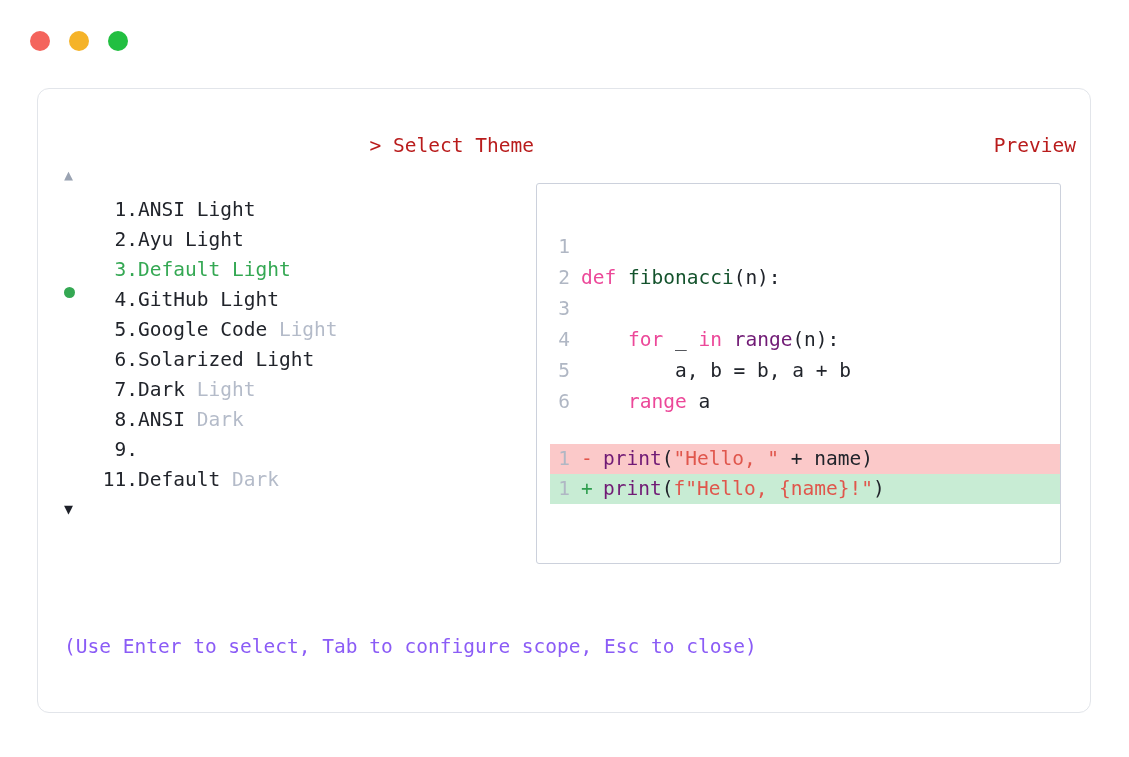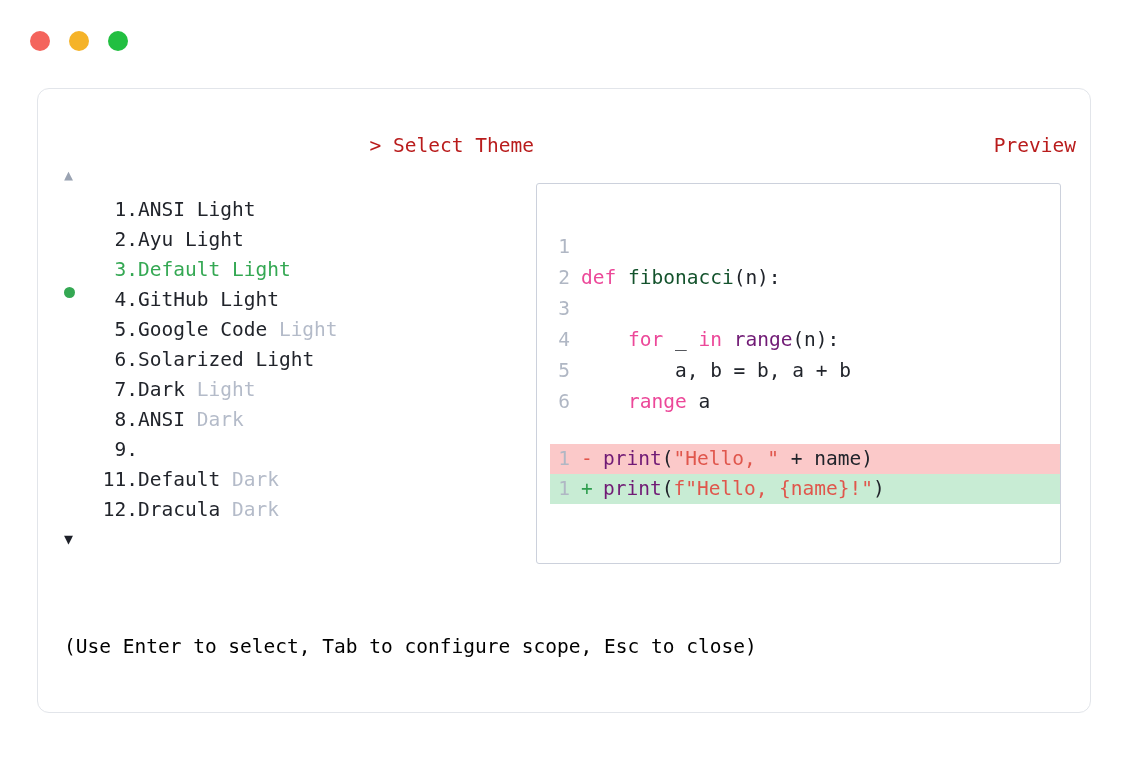--- a/index.html
+++ b/index.html
@@ -191,21 +191,21 @@
   .tok-plain    { color: #21242b; }
   .tok-number   { color: #21242b; }
 
   
   .help-line {
     position: absolute;
     left: 26px;
     top: 545px;
     font-size: 19.5px;
     line-height: 26px;
-    color: #000000;
+    color: #8b5cf6;
     white-space: pre;
   }
 </style>
 </head>
 <body>
 
 <div class="window-dots">
   <div class="dot dot-red"></div>
   <div class="dot dot-yellow"></div>
   <div class="dot dot-green"></div>
@@ -223,21 +223,20 @@
           <div class="theme-row"><div class="bullet-cell"></div><div class="num-cell">1.</div><div class="name-cell"><span>ANSI</span> <span class="variant">Light</span></div></div>
           <div class="theme-row"><div class="bullet-cell"></div><div class="num-cell">2.</div><div class="name-cell"><span>Ayu</span> <span class="variant">Light</span></div></div>
           <div class="theme-row selected"><div class="bullet-cell"><span class="bullet"></span></div><div class="num-cell">3.</div><div class="name-cell"><span>Default</span> <span class="variant">Light</span></div></div>
           <div class="theme-row"><div class="bullet-cell"></div><div class="num-cell">4.</div><div class="name-cell"><span>GitHub</span> <span class="variant">Light</span></div></div>
           <div class="theme-row"><div class="bullet-cell"></div><div class="num-cell">5.</div><div class="name-cell"><span>Google Code</span> <span class="variant muted">Light</span></div></div>
           <div class="theme-row"><div class="bullet-cell"></div><div class="num-cell">6.</div><div class="name-cell"><span>Solarized</span> <span class="variant">Light</span></div></div>
           <div class="theme-row"><div class="bullet-cell"></div><div class="num-cell">7.</div><div class="name-cell"><span>Dark</span> <span class="variant muted">Light</span></div></div>
           <div class="theme-row"><div class="bullet-cell"></div><div class="num-cell">8.</div><div class="name-cell"><span>ANSI</span> <span class="variant muted">Dark</span></div></div>
           <div class="theme-row"><div class="bullet-cell"></div><div class="num-cell">9.</div></div>
           <div class="theme-row"><div class="bullet-cell"></div><div class="num-cell">11.</div><div class="name-cell"><span>Default</span> <span class="variant muted">Dark</span></div></div>
-          <div class="theme-row"><div class="bullet-cell"></div><div class="num-cell">12.</div><div class="name-cell"><span>Dracula</span> <span class="variant muted">Dark</span></div></div>
         </div>
 
       <div class="scroll-arrow down">▼</div>
     </div>
 
     <div class="right-pane">
       <div class="pane-title">Preview</div>
 
       <div class="code-panel">
         <div class="code-inner">

